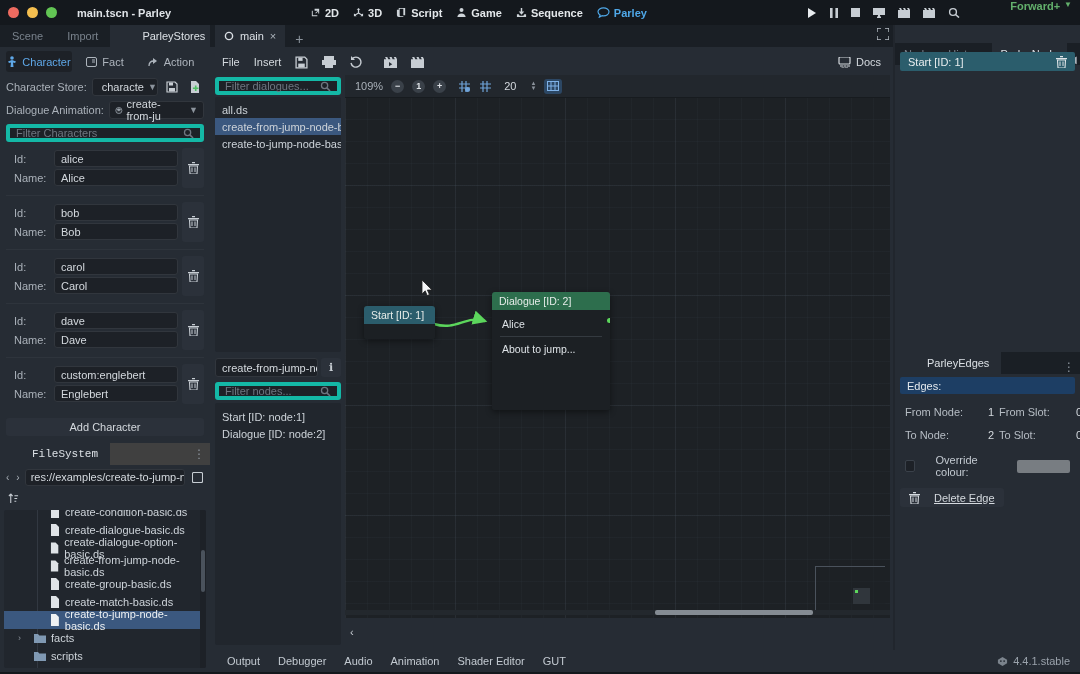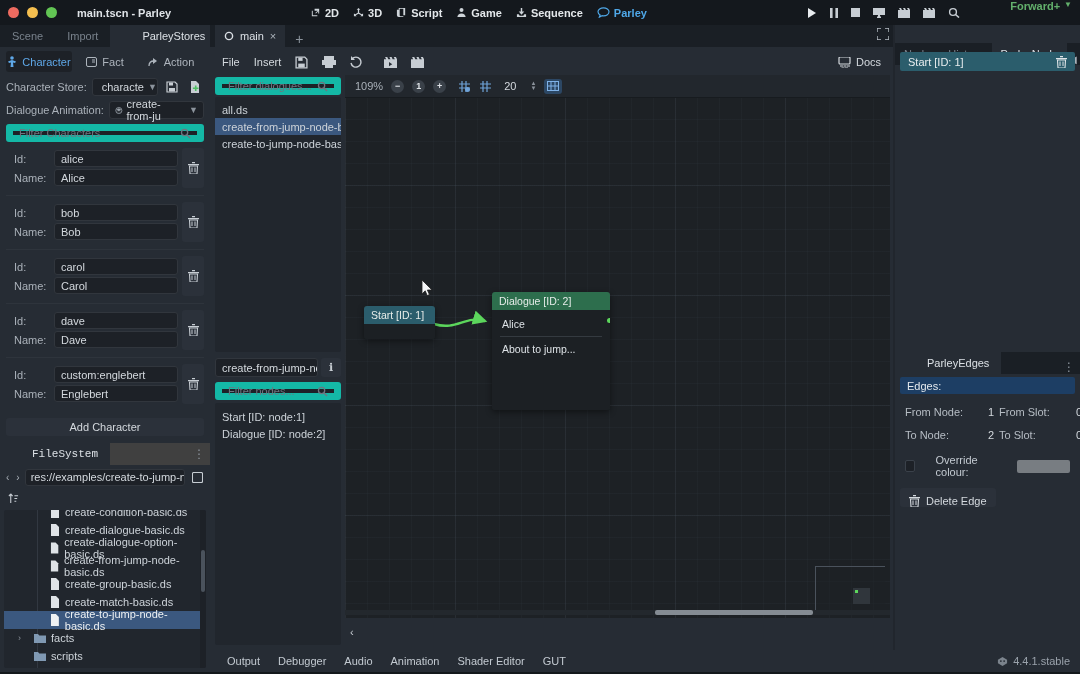--- a/index.html
+++ b/index.html
@@ -34,21 +34,21 @@
   #store-tabs { display:flex; align-items:flex-start; background:#262c34; margin-bottom:6px; }
   .store-tab { flex:1; height:21px; display:flex; align-items:center; justify-content:center; gap:5px; color:#aeb5bd; }
   .store-tab.active { background:#1d2127; color:#5fa8e8; border-radius:3px; }
   .form-row { display:flex; align-items:center; gap:5px; margin:5px 0; }
   .form-label { color:#aab1b9; white-space:nowrap; }
   .dd { background:#1d2127; border:1px solid #31363d; border-radius:3px; height:18px;
     display:flex; align-items:center; gap:4px; padding:0 5px; flex:1; color:#d4d9de; min-width:0; }
   .dd .dd-caret { margin-left:auto; color:#8b939c; font-size:9px; }
   .mini-btn { width:18px; height:18px; display:flex; align-items:center; justify-content:center;
     color:#c7cdd3; background:transparent; border:none; }
-  .search { background:#1d2127; border:7px solid #14b8a6; border-radius:3px; height:18px;
+  .search { background:#1d2127; border:4px solid #14b8a6; border-radius:3px; height:18px;
     display:flex; align-items:center; padding:0 6px; color:#6e7680;justify-content:flex-end; }
   .search .ph { flex:1; }
   .char-card { display:flex; align-items:stretch; gap:4px; border-top:1px solid #2e343c; padding:6px 0 7px 8px; }
   .char-fields { flex:1; }
   .cf-row { display:flex; align-items:center; gap:6px; margin:2px 0; }
   .cf-row .lbl { width:34px; color:#aab1b9; }
   .cf-row .inp { flex:1; background:#1d2127; border:1px solid #31363d; border-radius:3px;
     height:17px; display:flex; align-items:center; padding:0 6px; color:#d4d9de; }
   .trash-btn { width:22px; align-self:center; height:40px; background:#2b313a; border-radius:3px;
     display:flex; align-items:center; justify-content:center; color:#c7cdd3; }
@@ -153,22 +153,22 @@
   #edges-tabbar { left:0; top:327px; width:185px; height:22px; }
   #edges-body { left:5px; top:352px; width:175px; }
   #edges-header { height:17px; background:#1d3e64; border-radius:2px; display:flex; align-items:center;
     padding:0 7px; color:#e3e9ee; margin-bottom:12px; }
   .edge-grid { display:grid; grid-template-columns:62px 22px 58px 20px; column-gap:5px; row-gap:11px;
     align-items:center; padding-left:5px; color:#b6bdc4; }
   .edge-grid .val { color:#d4d9de; text-align:right; }
   #override-row { display:flex; align-items:center; gap:21px; margin:13px 5px 10px 5px; }
   .checkbox { width:12px; height:12px; background:#1d2127; border:1px solid #3a414a; border-radius:2px; }
   #color-swatch { width:70px; height:13px; background:#787d82; border-radius:2px; margin-left:2px; }
-  #delete-edge-btn { display:flex; align-items:flex-end; gap:6px; background:#2b313a; border-radius:3px;
-    height:19px; padding:0 9px; color:#d4d9de; width:fit-content; }
+  #delete-edge-btn { display:flex; align-items:center; gap:14px; background:#2b313a; border-radius:3px;
+    height:19px; padding:0 9px; color:#d4d9de; width:fit-content;text-decoration:underline; }
 
   
   #bottom-bar { left:210px; top:650px; width:870px; height:22px; background:#262c34;
     display:flex; align-items:center; gap:4px; padding:0 10px; }
   .bb-item { color:#c3cad1; padding:0 7px; }
   #version { margin-left:auto; display:flex; align-items:center; gap:5px; color:#9aa2ab; }
   #baseline { left:0; top:672px; width:1080px; height:2px; background:#14181c; }
 
   svg { display:block; }
 </style>

